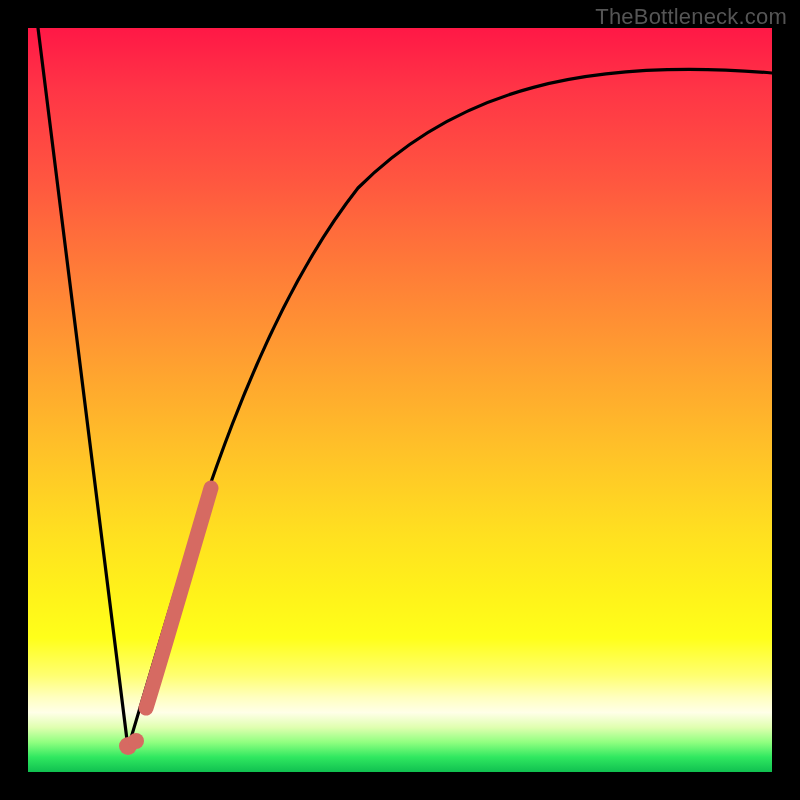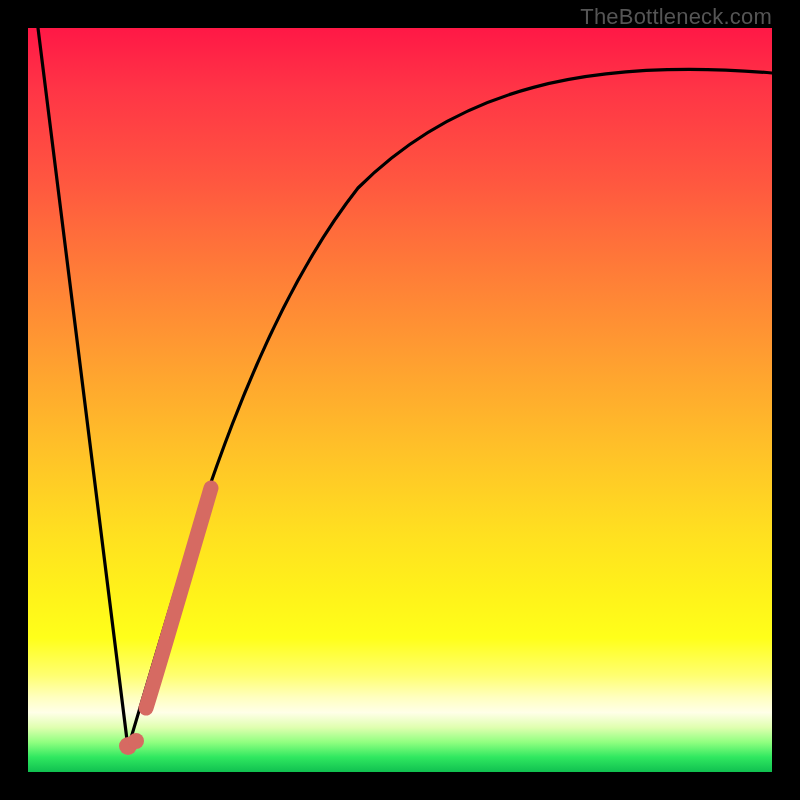--- a/index.html
+++ b/index.html
@@ -47,21 +47,21 @@
   svg.curves {
     position: absolute;
     left: 0;
     top: 0;
     width: 744px;
     height: 744px;
   }
   .watermark {
     position: absolute;
     top: 4px;
-    right: 28px;
+    right: 13px;
     color: #555;
     font-size: 22px;
     letter-spacing: 0.2px;
     user-select: none;
   }
 </style>
 </head>
 <body>
 
 <div class="frame">

